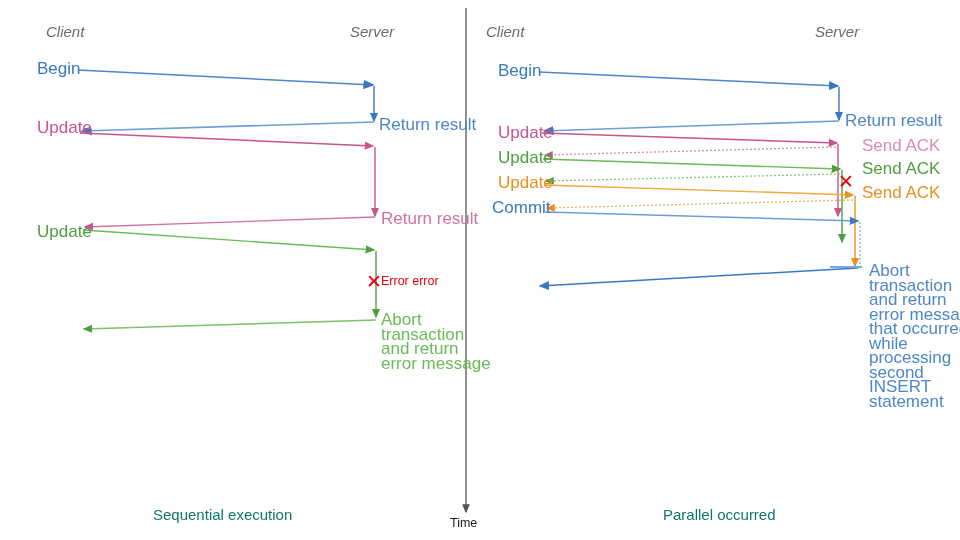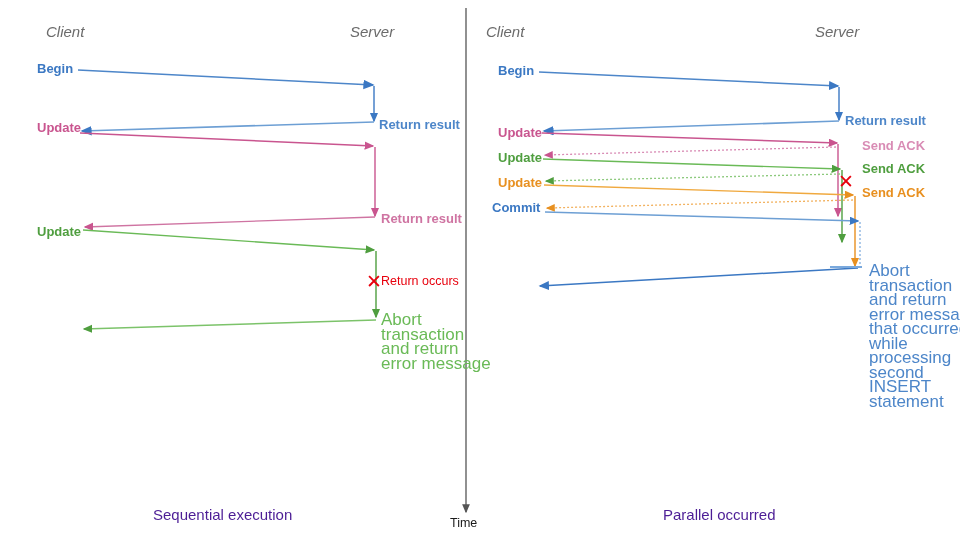--- a/index.html
+++ b/index.html
@@ -2,23 +2,23 @@
 <html><head>
 <meta charset="utf-8">
 <style>
   html,body{margin:0;padding:0;background:#ffffff;}
   body{width:960px;height:540px;overflow:hidden;
        font-family:"Liberation Sans","DejaVu Sans",sans-serif;}
   #stage{position:relative;width:960px;height:540px;}
   svg#canvas{position:absolute;left:0;top:0;width:960px;height:540px;}
   .lbl{position:absolute;white-space:pre;line-height:14.5px;}
   .role{font-style:italic;font-size:15px;color:#6b6b6b;}
-  .caption{font-size:15px;color:#4c1d95;text-align:right;}
+  .caption{font-size:15px;color:#0f766e;text-align:right;}
   .timecap{font-size:12.5px;color:#1a1a1a;}
-  .msg{font-size:13px;font-weight:bold;}
+  .msg{font-size:17px;}
   .note{font-size:17px;}
   .errtxt{font-size:12.5px;color:#e8000d;}
   .xmark{position:absolute;font-size:19px;font-weight:bold;color:#e8000d;
          font-family:"Liberation Sans","DejaVu Sans",sans-serif;line-height:19px;}
 </style>
 </head>
 <body>
 
 <div id="stage">
 
@@ -102,21 +102,21 @@
   <div class="lbl role" style="left:46px;top:25px;">Client</div>
   <div class="lbl role" style="left:350px;top:25px;">Server</div>
 
   <div class="lbl msg" style="left:37px;top:62px;color:#3b78c3;">Begin</div>
   <div class="lbl msg" style="left:379px;top:118px;color:#4d86c9;">Return result</div>
   <div class="lbl msg" style="left:37px;top:121px;color:#c9558f;">Update</div>
   <div class="lbl msg" style="left:381px;top:212px;color:#cf74a2;">Return result</div>
   <div class="lbl msg" style="left:37px;top:225px;color:#4f9e3f;">Update</div>
 
   <div class="xmark" style="left:366px;top:272px;">✕</div>
-  <div class="lbl errtxt" style="left:381px;top:274px;">Return occurs</div>
+  <div class="lbl errtxt" style="left:381px;top:274px;">Error error</div>
 
   <div class="lbl note" style="left:381px;top:313px;color:#6aba57;">Abort
 transaction
 and return
 error message</div>
 
   <div class="lbl caption" style="left:153px;top:508px;">Sequential execution</div>
 
   <div class="lbl timecap" style="left:450px;top:516px;">Time</div>
 

